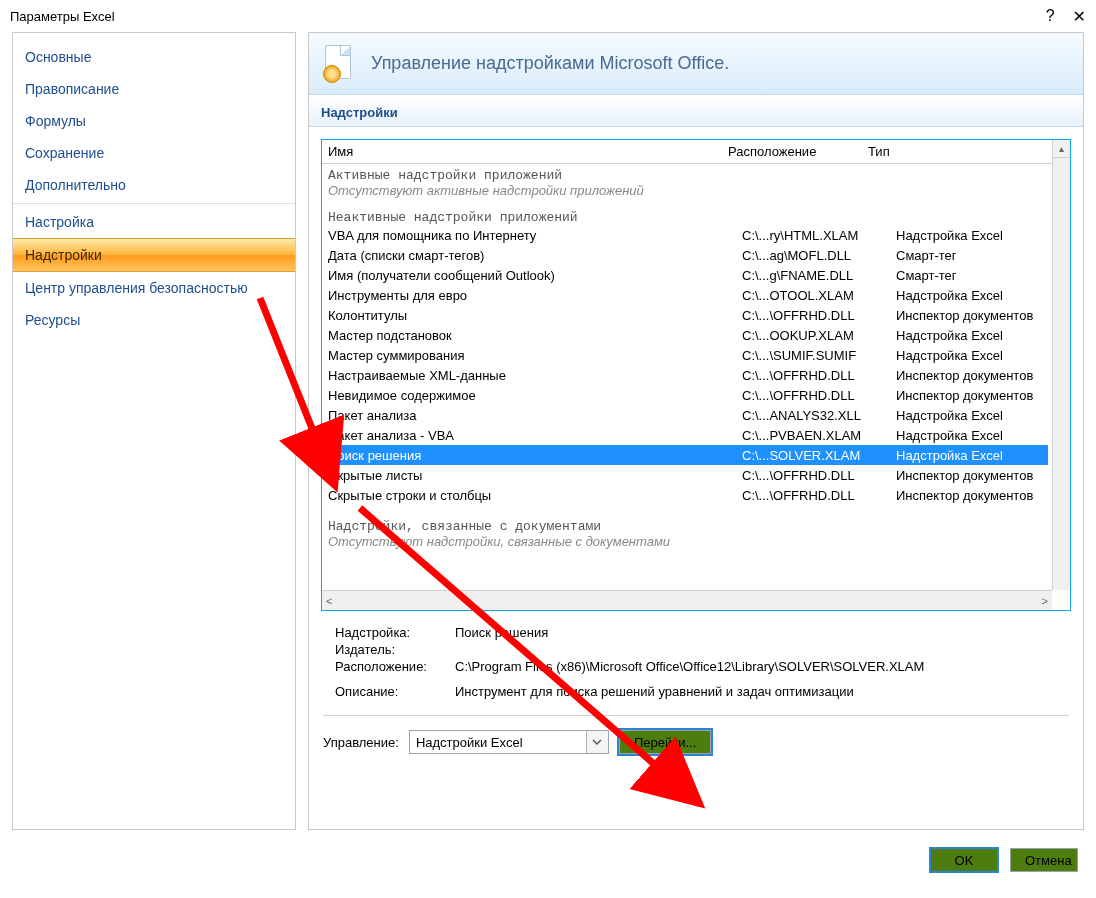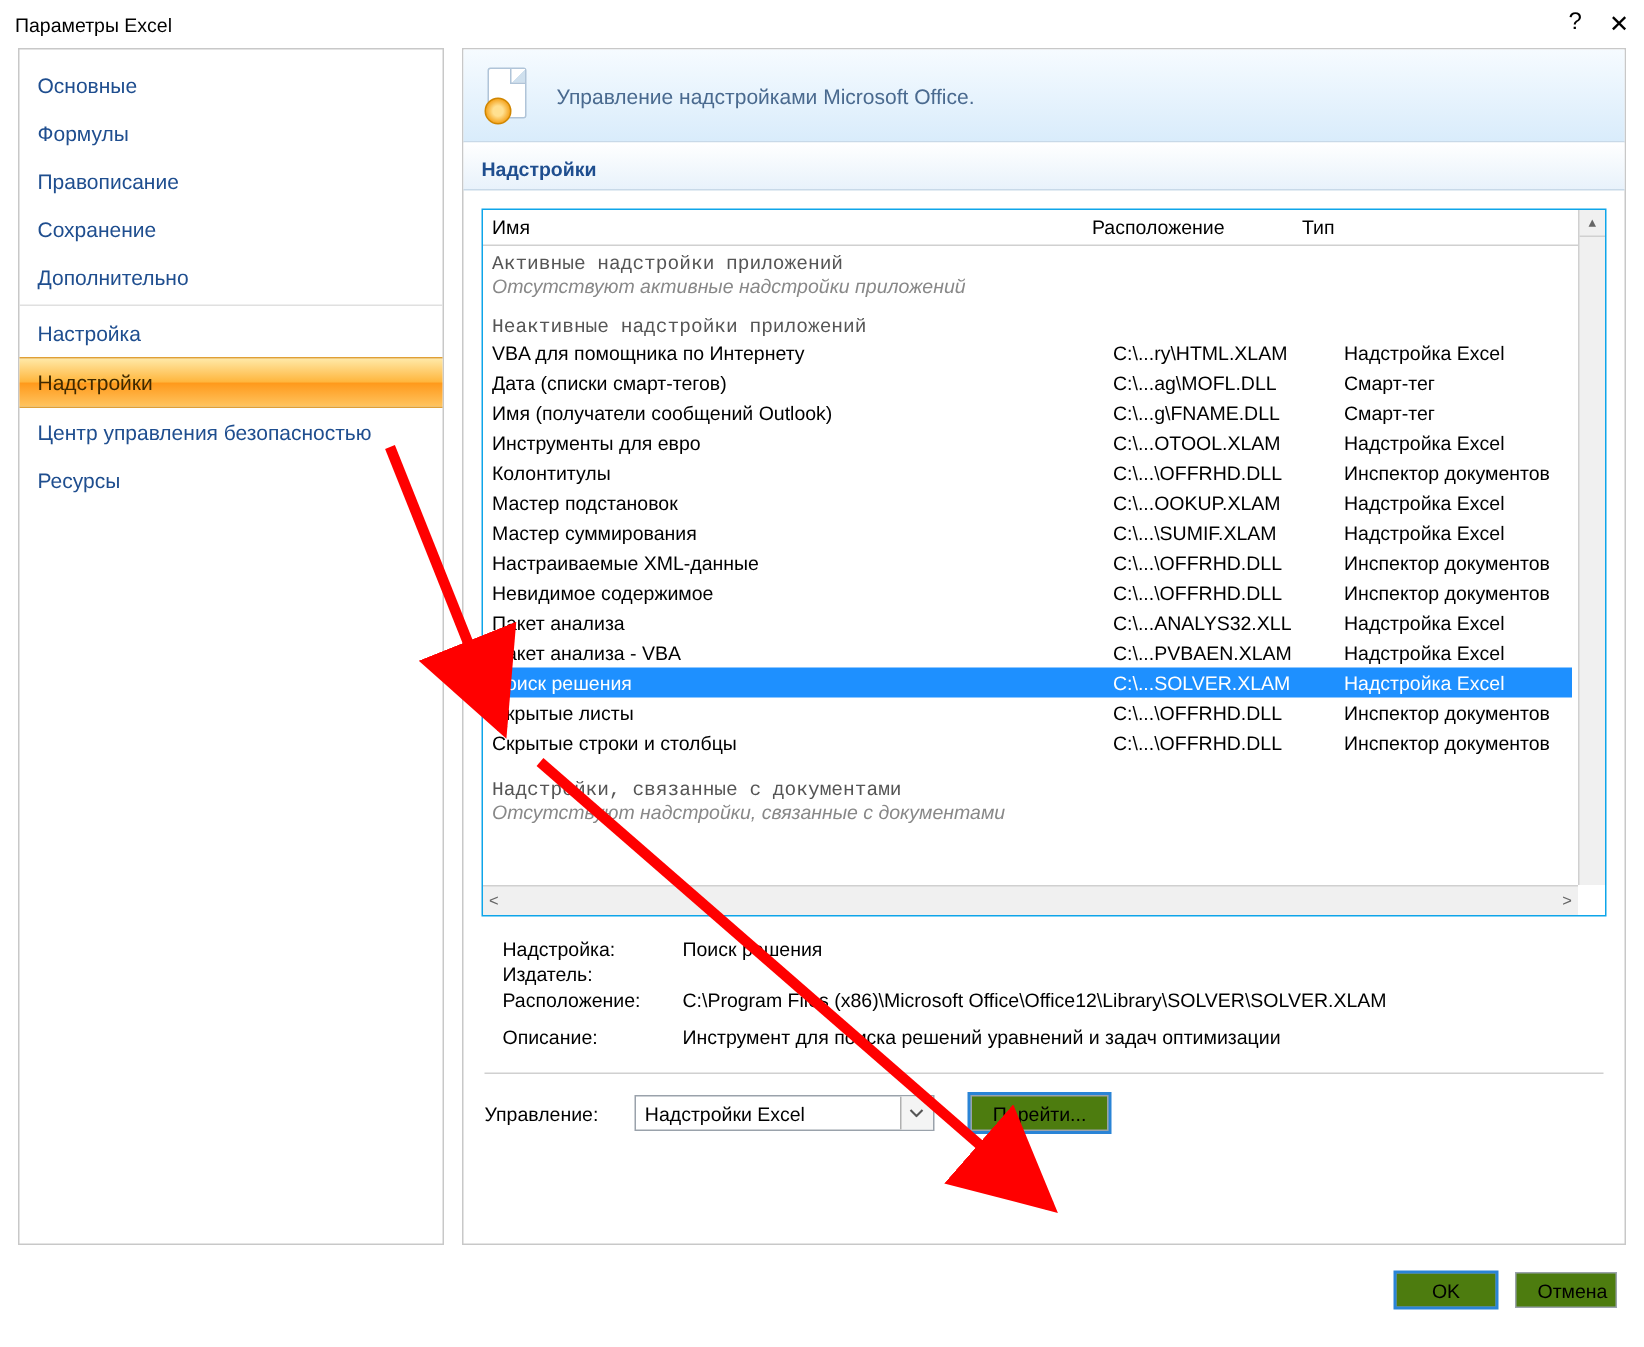--- a/index.html
+++ b/index.html
@@ -15,21 +15,21 @@
     background: linear-gradient(to bottom, #ffe9a8 0%, #ffb73f 48%, #ff9a1c 52%, #ffc45f 100%);
     color: #3f2a00; border-top: 1px solid #e0a035; border-bottom: 1px solid #e0a035;
     position: relative;
   }
   .main { flex: 1; border: 1px solid #c8c8c8; display: flex; flex-direction: column; }
   .banner { height: 62px; background: linear-gradient(to bottom, #f6fbff 0%, #d9ecfb 100%); border-bottom: 1px solid #c8d9e8; display: flex; align-items: center; padding: 0 14px; gap: 14px;}
   .banner-icon { width: 34px; height: 38px; position:relative; }
   .banner-icon .page { width:26px; height:34px; background:#fff; border:1px solid #b0c4d8; border-radius:2px; position:absolute; top:0; left:2px;}
   .banner-icon .page:before { content:''; position:absolute; top:0; right:0; width:9px; height:9px; background:linear-gradient(135deg,#fff 50%,#cfe0ee 50%); border-left:1px solid #b0c4d8; border-bottom:1px solid #b0c4d8;}
   .banner-icon .gear { width:18px; height:18px; border-radius:50%; background:radial-gradient(circle,#ffe090 30%,#f5a623 70%); position:absolute; bottom:0; left:0; border:1px solid #d08600;}
-  .banner-title { flex:1; color: #4a6a8f; font-size: 14px; }
+  .banner-title { flex:1; color: #4a6a8f; font-size: 18px; }
   .section-head { padding: 10px 12px 6px; border-bottom: 1px solid #c8d9e8; background: linear-gradient(to bottom, #ffffff, #e8f2fb); font-weight:bold; color:#1f4e8f;}
   .listbox { margin: 12px; border:1px solid #0ea5e9; height: 472px; display:flex; flex-direction:column; position:relative;}
   .list-header { display:flex; height: 24px; align-items:center; border-bottom:1px solid #d0d0d0; padding: 0 24px 0 6px;}
   .col-name { flex: 0 0 400px; font-size:13px; }
   .col-loc { flex: 0 0 140px; font-size:13px;}
   .col-type { flex: 1; font-size:13px;}
   .listbody { flex:1; overflow:hidden; padding: 2px 0 0 6px; position:relative;}
   .group-hd { color:#555; font-size:13px; margin-top:2px;font-family:Liberation Mono, monospace;}
   .group-empty { color:#888; font-style:italic; font-size:13px; margin-bottom:12px;}
   .row { display:flex; height:20px; align-items:center; font-size:13px; white-space:nowrap;gap:14px;}
@@ -38,21 +38,21 @@
   .row .c2 { flex:0 0 140px; overflow:hidden; text-overflow:ellipsis;}
   .row .c3 { flex:1; overflow:hidden; text-overflow:ellipsis;}
   .vscroll { position:absolute; top:0; right:0; width:18px; bottom:20px; background:#f0f0f0; border-left:1px solid #d0d0d0;}
   .vscroll .up { height:18px; text-align:center; font-size:10px; color:#666; border-bottom:1px solid #d0d0d0; line-height:18px;}
   .hscroll { position:absolute; left:0; right:18px; bottom:0; height:20px; background:#f0f0f0; border-top:1px solid #d0d0d0; display:flex; align-items:center; justify-content:space-between; padding:0 4px; font-size:11px; color:#666;}
   .details { padding: 2px 26px 14px; font-size:13px;}
   .drow { display:flex; margin-bottom:2px;}
   .dlabel { width:120px; }
   .dval { flex:1;}
   .divider { border-top:1px solid #d0d0d0; margin: 0 14px 14px;}
-  .manage { display:flex; align-items:center; padding: 0 14px 14px; gap:24px; font-size:13px;}
+  .manage { display:flex; align-items:center; padding: 0 14px 14px; gap:10px; font-size:13px;}
   .combo { display:flex; align-items:center; border:1px solid #9aa2ab; height:24px; width:200px; background:#fff;}
   .combo span { flex:1; padding:0 6px;}
   .combo .dd { width:22px; height:100%; border-left:1px solid #b0b0b0; display:flex; align-items:center; justify-content:center; background:#f4f4f4;}
   .btn { border:1px solid #9aa2ab; background:#4d7c0f; height:24px; padding:0 14px; cursor:pointer; font-size:13px;}
   .btn.highlight { outline: 2px solid #2a84d6;}
   .footer { display:flex; justify-content:flex-end; gap:12px; padding: 6px 18px 0;}
   .footer .btn { width:68px; }
   .footer .btn.primary { outline: 2px solid #2a84d6; outline-offset:-1px;}
   
   .arrow { position:absolute; pointer-events:none; }
@@ -64,22 +64,22 @@
   <span class="title">Параметры Excel</span>
   <div class="controls">
     <span>?</span>
     <span>✕</span>
   </div>
 </div>
 
 <div class="body">
   <div class="sidebar">
     <div class="side-item">Основные</div>
+    <div class="side-item">Правописание</div>
     <div class="side-item">Формулы</div>
-    <div class="side-item">Правописание</div>
     <div class="side-item">Сохранение</div>
     <div class="side-item">Дополнительно</div>
     <div class="side-sep"></div>
     <div class="side-item">Настройка</div>
     <div class="side-item active">Надстройки</div>
     <div class="side-item">Центр управления безопасностью</div>
     <div class="side-item">Ресурсы</div>
   </div>
 
   <div class="main">
@@ -129,21 +129,21 @@
               <div class="c2">C:\...\OFFRHD.DLL</div>
               <div class="c3">Инспектор документов</div>
             </div>
             <div class="row">
               <div class="c1">Мастер подстановок</div>
               <div class="c2">C:\...OOKUP.XLAM</div>
               <div class="c3">Надстройка Excel</div>
             </div>
             <div class="row">
               <div class="c1">Мастер суммирования</div>
-              <div class="c2">C:\...\SUMIF.XLAM</div>
+              <div class="c2">C:\...\SUMIF.SUMIF</div>
               <div class="c3">Надстройка Excel</div>
             </div>
             <div class="row">
               <div class="c1">Настраиваемые XML-данные</div>
               <div class="c2">C:\...\OFFRHD.DLL</div>
               <div class="c3">Инспектор документов</div>
             </div>
             <div class="row">
               <div class="c1">Невидимое содержимое</div>
               <div class="c2">C:\...\OFFRHD.DLL</div>

